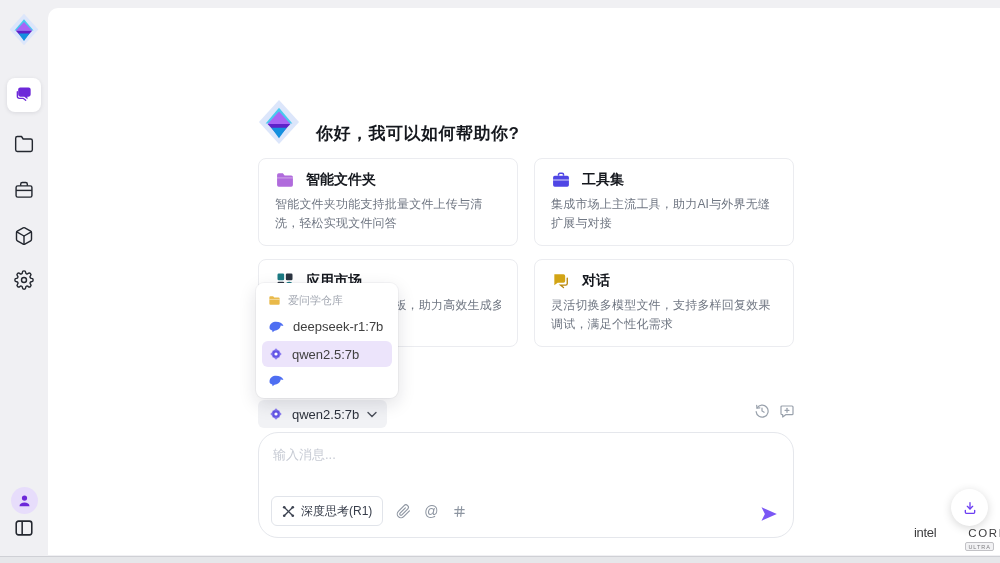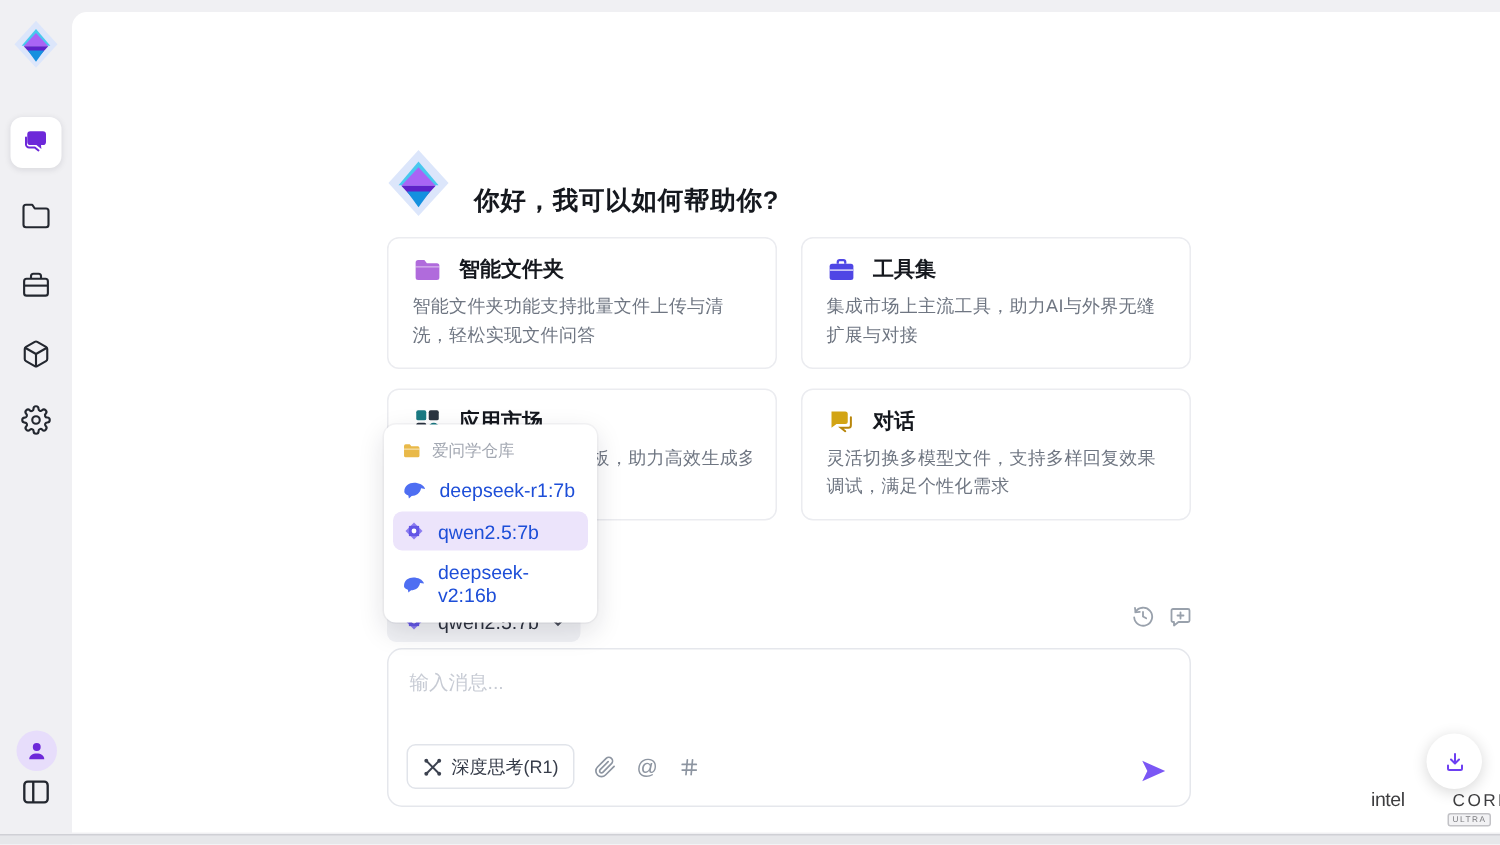--- a/index.html
+++ b/index.html
@@ -32,32 +32,32 @@
   .card { background:#fff; border:1px solid #ebecf0; border-radius:8px; padding:11px 16px 12px; cursor:pointer; }
   .card-title-row { display:flex; align-items:center; gap:11px; }
   .card-title { font-size:14px; font-weight:700; color:#15181e; }
   .card-desc { margin-top:5px; font-size:12px; color:#6f7682; line-height:1.58; letter-spacing:.2px; }
   .card-desc.clipped { white-space:nowrap; overflow:hidden; text-indent:95px; }
 
   
   .dropdown { position:absolute; left:256px; top:283px; width:142px; background:#fff; border-radius:8px; padding:5px 6px 6px;
               box-shadow:0 6px 18px rgba(20,25,50,.13), 0 0 0 1px rgba(20,25,50,.04); z-index:30; }
   .dd-header { display:flex; align-items:center; gap:7px; padding:5px 6px 4px; font-size:11px; color:#a3a8b2; }
-  .dd-item { display:flex; align-items:center; gap:8px; padding:5px 6px; margin-top:2px; border-radius:6px; font-size:13px; color:#1d4ed8; cursor:pointer; }
+  .dd-item { display:flex; align-items:center; gap:8px; padding:5px 6px; margin-top:2px; border-radius:6px; font-size:13px; color:#404040; cursor:pointer; }
   .dd-item.selected { background:#ece4fb; }
 
   
   .model-btn { position:absolute; left:258px; top:400px; height:28px; display:inline-flex; align-items:center; gap:8px;
                padding:0 10px; background:#f1f2f5; border-radius:6px; font-size:13px; color:#2c313c; cursor:pointer; z-index:2; }
   .row-actions { position:absolute; left:754px; top:403px; display:flex; align-items:center; gap:9px; z-index:2; }
   .row-actions .ic { cursor:pointer; }
 
   
   .composer { position:absolute; left:258px; top:432px; width:536px; height:106px; background:#fff;
-              border:1px solid #e5e7ec; border-radius:10px; z-index:2; }
+              border:1px solid #e5e7ec; border-radius:20px; z-index:2; }
   .msg-input { position:absolute; left:2px; top:2px; width:500px; height:58px; border:none; outline:none; resize:none;
                font-family:inherit; font-size:13px; color:#2c313c; padding:11px 12px; background:transparent; }
   .msg-input::placeholder { color:#c7cbd4; }
   .composer-toolbar { position:absolute; left:12px; bottom:11px; display:flex; align-items:center; gap:13px; }
   .deep-chip { display:inline-flex; align-items:center; gap:6px; height:30px; padding:0 10px; background:#fff;
                border:1px solid #e1e4ea; border-radius:6px; font-size:12px; color:#363c49; cursor:pointer; }
   .tool-ic { color:#8d95a1; cursor:pointer; display:flex; align-items:center; }
   .at-glyph { font-size:14px; color:#8d95a1; line-height:1; }
   .send-btn { position:absolute; right:14px; bottom:13px; cursor:pointer; }
 
@@ -222,21 +222,20 @@
       <rect x="4.6" y="4.6" width="6.8" height="6.8" fill="#6356e5"></rect>
       <circle cx="8" cy="8" r="1.6" fill="#ffffff"></circle>
     </svg>
     <span>qwen2.5:7b</span>
   </div>
 
   <div class="dd-item">
     <svg width="17" height="13" viewBox="0 0 18 14">
       <path d="M1.5 8.5 C1.5 4 5 2 8.5 2 C12 2 15.5 3.5 16.5 6.5 L13.5 6 C13 9.5 10 11.5 6.8 11.5 L4.8 13.2 L4.4 11.2 C2.6 10.5 1.5 9.6 1.5 8.5 Z" fill="#4e6ef2"></path>
     </svg>
-    <span>deepseek-v2:16b</span>
   </div>
 </div>
 
 <div class="model-btn">
   <svg width="16" height="16" viewBox="0 0 16 16">
     <rect x="4" y="4" width="8" height="8" fill="#8b7cf0" transform="rotate(45 8 8)"></rect>
     <rect x="4.6" y="4.6" width="6.8" height="6.8" fill="#6356e5"></rect>
     <circle cx="8" cy="8" r="1.6" fill="#ffffff"></circle>
   </svg>
   <span>qwen2.5:7b</span>

